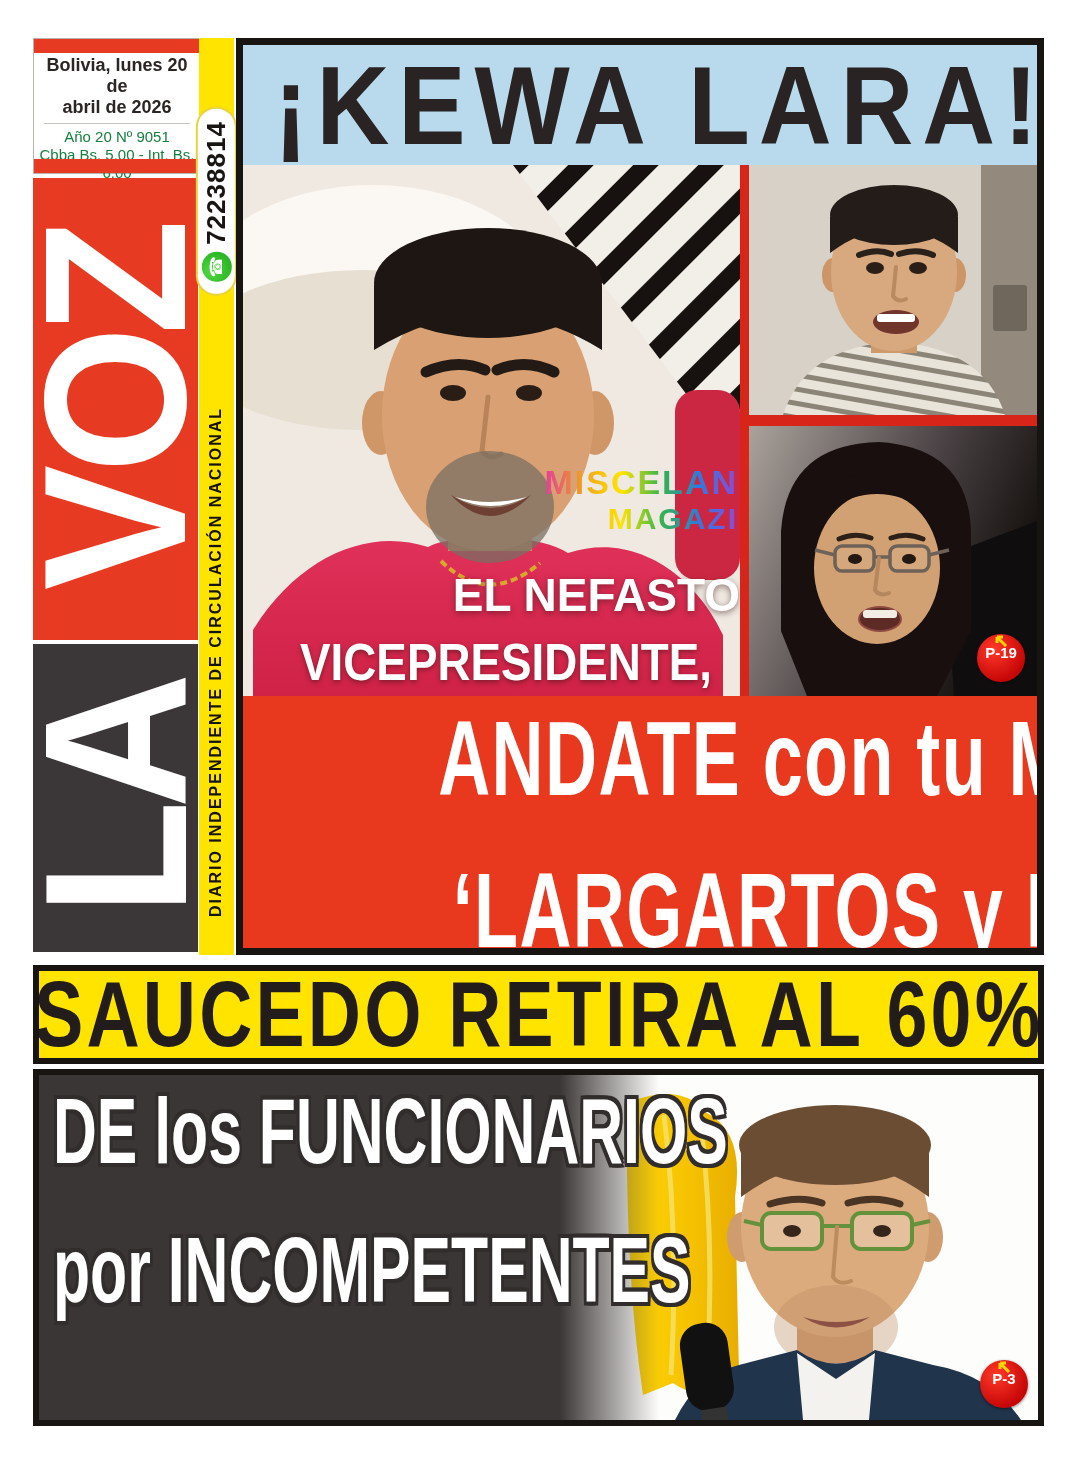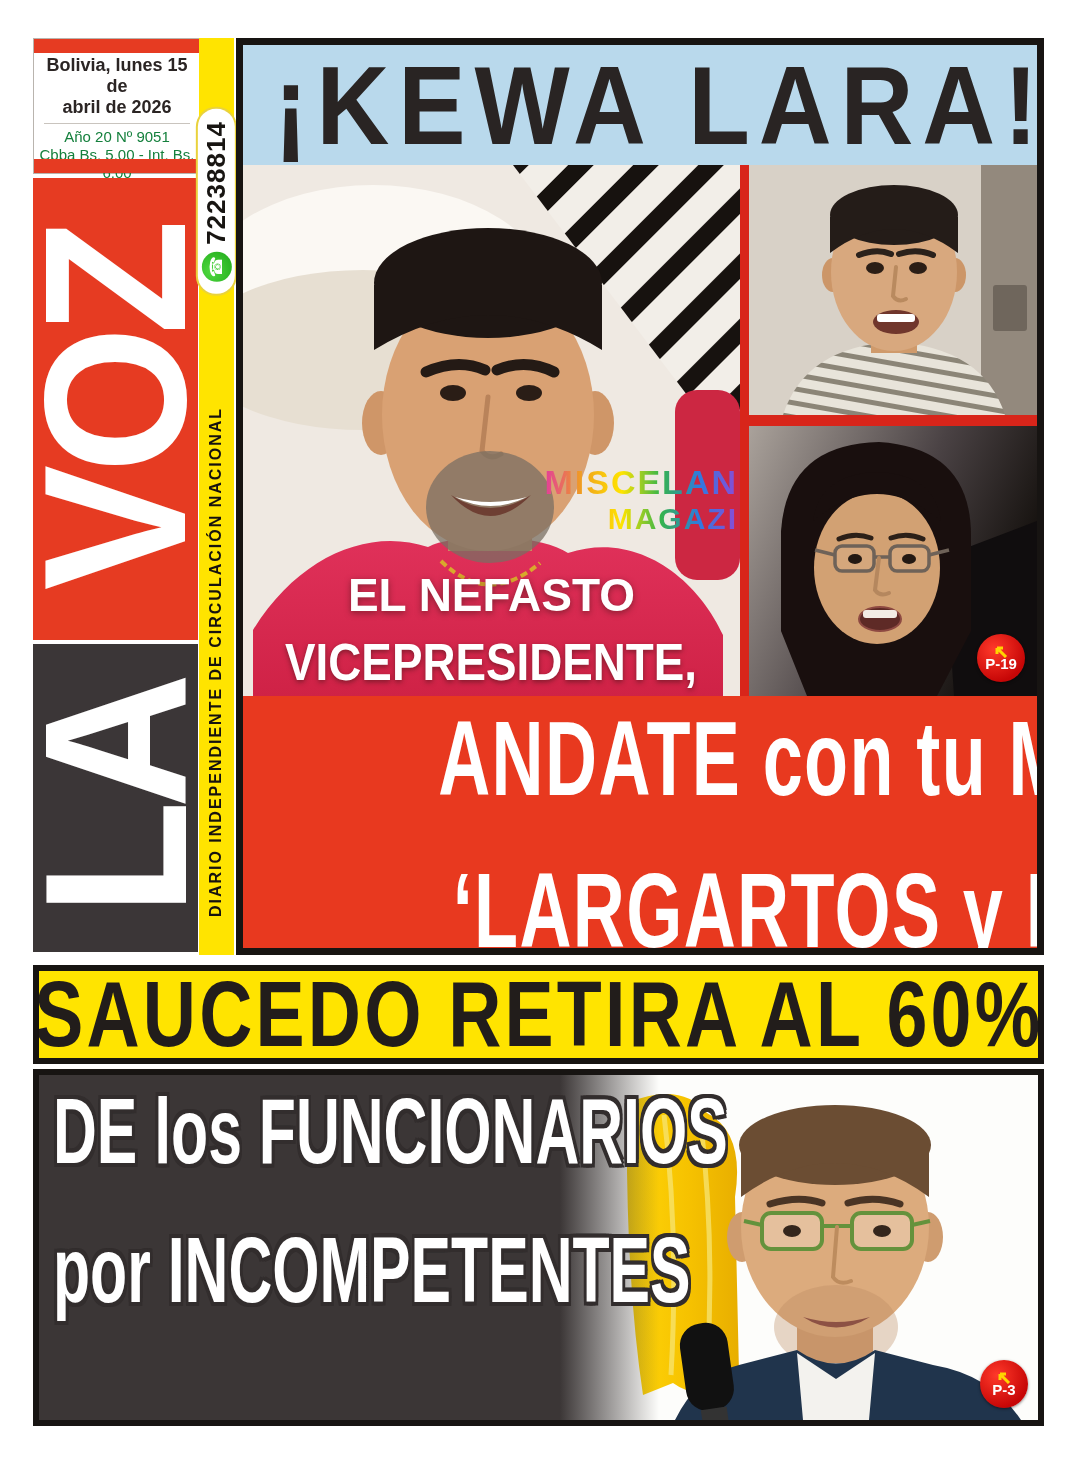--- a/index.html
+++ b/index.html
@@ -35,39 +35,39 @@
   .top-block{left:236px;top:38px;width:808px;height:917px;border:7px solid #171412;box-sizing:border-box;background:#fff;}
   .kicker-band{height:120px;background:#b9d9ec;display:flex;align-items:center;justify-content:center;overflow:hidden;padding-left:40px;}
   .kicker-band .big{display:inline-block;transform:scaleX(.9);white-space:nowrap;
                     font-weight:bold;font-size:112px;letter-spacing:10px;color:#292423;}
   .photos-row{height:531px;display:flex;}
   .main-photo{width:497px;position:relative;overflow:hidden;background:#efe9e2;}
   .right-col{flex:1;border-left:9px solid #d8251a;display:flex;flex-direction:column;position:relative;background:#d8d1c7;}
   .photo2{height:250px;position:relative;overflow:hidden;}
   .red-divider{height:11px;background:#d8251a;}
   .photo3{flex:1;position:relative;overflow:hidden;}
-  .overlay-cap{position:absolute;left:0;right:0;text-align:center;color:#fff;
+  .overlay-cap{position:absolute;left:0;right:0;text-align:right;color:#fff;
                text-shadow:0 2px 6px rgba(60,20,20,.55);}
   .cap1{bottom:74px;font-weight:bold;font-size:46px;}
   .cap2{bottom:4px;font-weight:bold;font-size:52px;}
   .cap2 .squeeze{display:inline-block;transform:scaleX(.88);white-space:nowrap;}
   .watermark{position:absolute;right:2px;top:298px;text-align:right;font-weight:800;line-height:1.15;
              background:linear-gradient(90deg,#e33b9e,#f0a21c,#ffe400,#35b54a,#2f7ae0,#8d4bd6);
              -webkit-background-clip:text;background-clip:text;color:transparent;
              text-shadow:none;letter-spacing:2px;}
   .wm1{font-size:34px;}.wm2{font-size:30px;}
   .red-banner{height:250px;background:#e8391f;text-align:center;overflow:hidden;padding-top:2px;}
   .banner-line{display:block;line-height:120px;}
   .banner-line .squeeze{display:inline-block;transform:scaleX(.68);white-space:nowrap;
                         font-weight:bold;font-size:106px;letter-spacing:2px;color:#ffffff;}
 
   
   .badge{width:48px;height:48px;border-radius:50%;
          background:radial-gradient(circle at 35% 32%,#ff392a,#c60606 72%);
-         display:flex;flex-direction:column;align-items:center;justify-content:center;
+         display:flex;flex-direction:column;align-items:center;
          box-shadow:0 1px 3px rgba(0,0,0,.5);}
   .badge .ref{color:#fff;font-weight:bold;font-size:15px;line-height:14px;margin-top:-2px;}
   .badge svg{display:block;margin-bottom:1px;}
   .badge-p19{position:absolute;right:12px;bottom:14px;}
   .badge-p7{position:absolute;right:10px;bottom:12px;}
 
   
   .yellow-bar{left:33px;top:965px;width:1011px;height:99px;border:6px solid #171412;box-sizing:border-box;
               background:#ffe400;display:flex;align-items:center;justify-content:center;overflow:hidden;text-align:center;}
   .yellow-bar .big{display:inline-block;transform:scaleX(.8);white-space:nowrap;
@@ -86,21 +86,21 @@
 </style>
 </head>
 <body>
 
 <div class="page">
 
   <div class="abs info-box">
     <div class="red-bar top"></div>
     <div class="info-content">
       <div class="dateline">
-        <div>Bolivia, lunes 15 de</div>
+        <div>Bolivia, lunes 20 de</div>
         <div>abril de 2026</div>
       </div>
       <hr class="info-divider">
       <div class="info-small">Año 20 Nº 9051</div>
       <div class="info-small">Cbba Bs. 5,00 - Int. Bs. 6,00</div>
       <div class="info-small">Edición de 20 páginas</div>
     </div>
     <div class="red-bar bottom"></div>
   </div>
 

